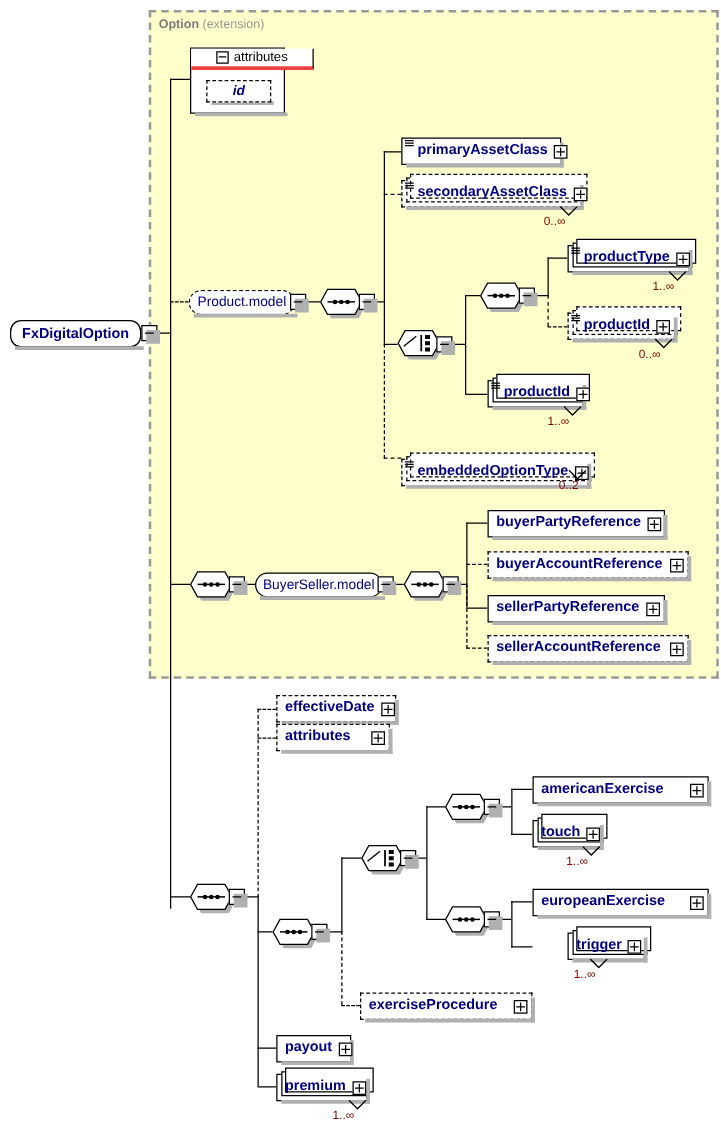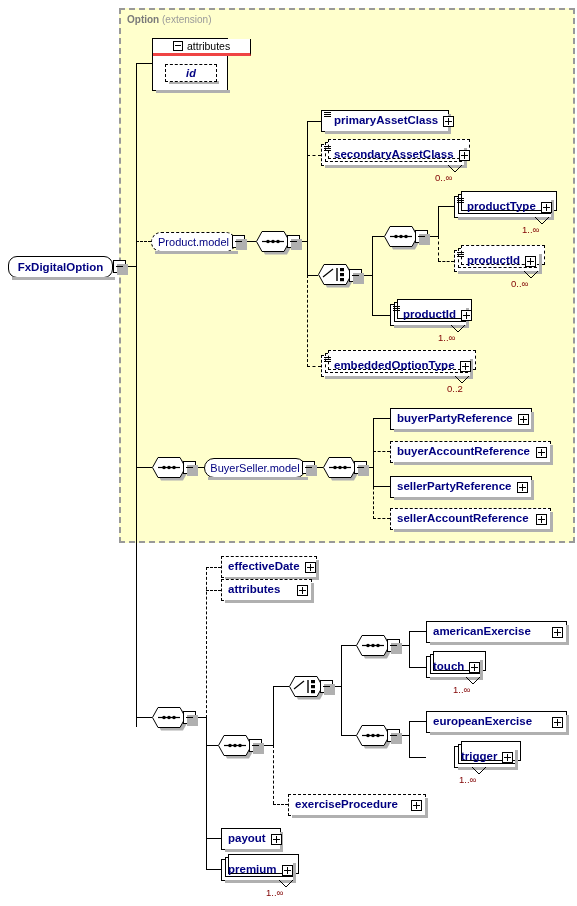--- a/index.html
+++ b/index.html
@@ -498,21 +498,21 @@
   <div class="sheet" style="left: 3px; top: -3px; width: 100%; height: 100%; border-style: solid;"></div>
       <div class="sheet" style="left: 6px; top: -6px; width: 100%; height: 100%; border-style: solid;"></div>
     </div>
   <svg class="occtick" style="left:451px; top:325px;" width="14" height="8" viewBox="0 0 14 8">
       <polyline points="0,0 7,7 14,0" fill="none" stroke="#000" stroke-width="1"></polyline>
     </svg>
   <div class="occ" style="left:438px; top:332px;">1..∞</div>
 
   <div class="dl v" style="left:307px; top:275px; height:92px;"></div>
   <div class="dl h" style="left:307px; top:366px; width:14px;"></div>
-  <div class="node opt hasglyph shadow stack" style="left:321px; top:355px; width:150px;">
+  <div class="node opt hasglyph shadow stack" style="left:321px; top:367px; width:150px;">
     <span class="seqglyph">
         <i></i>
         <i></i>
         <i></i>
       </span>
     <span class="lbl">embeddedOptionType</span>
     <span class="expander plus" style="margin-left:auto;"></span>
   <div class="sheet" style="left: 3px; top: -3px; width: 100%; height: 100%; border-style: dashed;"></div>
       <div class="sheet" style="left: 6px; top: -6px; width: 100%; height: 100%; border-style: dashed;"></div>
     </div>

